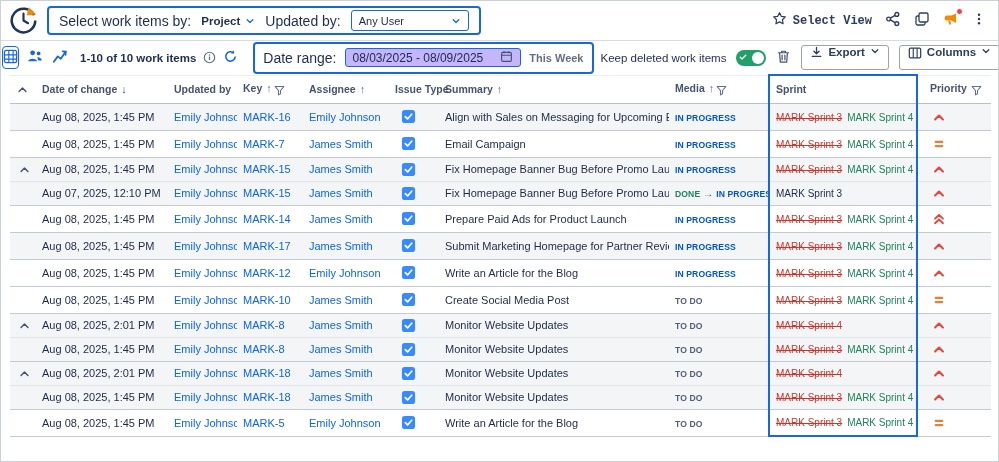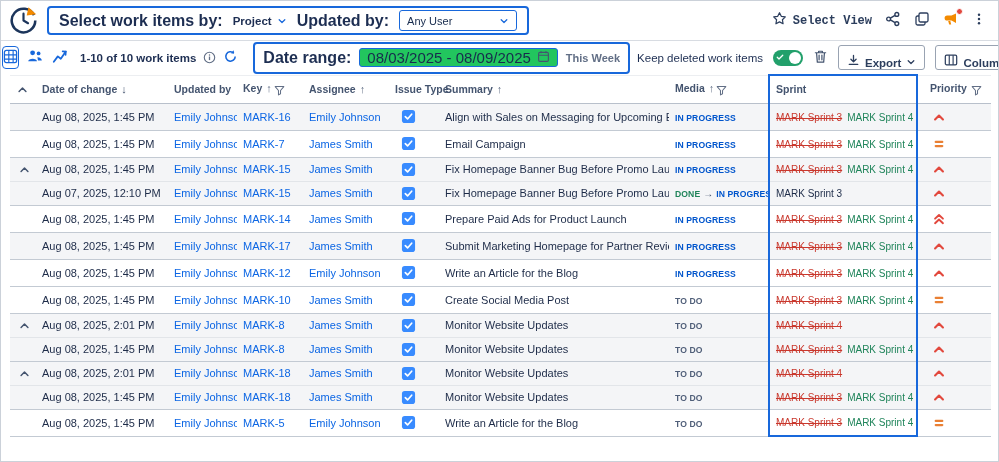--- a/index.html
+++ b/index.html
@@ -4,45 +4,45 @@
 <style>
   * { margin:0; padding:0; box-sizing:border-box; }
   html,body { background:#fff; }
   body { width:999px; height:462px; font-family:"Liberation Sans", sans-serif; color:#172B4D; overflow:hidden; }
   .app { width:999px; height:462px; border:1px solid #CBD1D9; background:#fff; overflow:hidden; position:relative; }
 
   
   .topbar { height:40px; display:flex; align-items:center; padding:0 8px; gap:8px; border-bottom:1px solid #D8DCE2; }
   .logo { width:30px; height:30px; flex:0 0 auto; display:flex; align-items:center; }
   .filter-group { display:flex; align-items:center; gap:10px; border:2px solid #1868DB; border-radius:4px; padding:2px 10px; height:29px; }
-  .lbl { font-weight:bold; font-size:16px; color:#1D2E52; white-space:nowrap; }
+  .lbl { font-weight:normal; font-size:14px; color:#1D2E52; white-space:nowrap; }
   .inline-select { display:flex; align-items:center; gap:5px; background:none; border:none; font-family:inherit; font-weight:bold; font-size:11.5px; color:#1D2E52; cursor:pointer; white-space:nowrap; }
   .boxed-select { display:flex; align-items:center; justify-content:space-between; gap:8px; border:1.5px solid #1868DB; border-radius:3px; padding:0 7px; font-size:11px; color:#172B4D; height:21px; cursor:pointer; background:#fff; white-space:nowrap; }
   .boxed-select.w1 { min-width:128px; }
   .boxed-select.w2 { min-width:118px; }
   .chev svg { display:block; }
   .topbar-right { margin-left:auto; display:flex; align-items:center; gap:13px; padding-right:4px; }
   .flat-btn { display:flex; align-items:center; gap:6px; background:none; border:none; font-family:Liberation Mono, monospace; font-size:12px; font-weight:bold; color:#2C3E5D; cursor:pointer; white-space:nowrap; }
   .icon-btn { background:none; border:none; cursor:pointer; display:flex; align-items:center; position:relative; padding:0; }
   .badge-dot { position:absolute; top:-3px; right:-4px; width:7px; height:7px; border-radius:50%; background:#E2483D; border:1.5px solid #fff; }
 
   
   .toolbar { height:33px; display:flex; align-items:center; padding:0 1px; gap:7px; }
   .view-btn { width:23px; height:23px; border:1.5px solid #1868DB; border-radius:4px; background:#fff; display:flex; align-items:center; justify-content:center; cursor:pointer; }
   .view-btn.flat { border-color:transparent; }
   .count { font-size:11.5px; font-weight:bold; color:#1D2E52; margin-left:4px; white-space:nowrap; }
   .dr-group { display:flex; align-items:center; gap:8px; border:2px solid #1868DB; border-radius:4px; padding:0 8px; height:32px; margin-left:8px; }
-  .dr-input { display:flex; align-items:center; gap:6px; border:1.5px solid #1868DB; border-radius:3px; padding:0 7px; height:19px; font-size:15px; color:#172B4D; cursor:pointer; background:#22c55e; white-space:nowrap; }
+  .dr-input { display:flex; align-items:center; gap:17px; border:1.5px solid #1868DB; border-radius:3px; padding:0 7px; height:19px; font-size:12px; color:#172B4D; cursor:pointer; background:#c4b5fd; white-space:nowrap; }
   .hint { color:#626F86; font-size:11px; font-weight:bold; white-space:nowrap; }
   .toolbar-right { margin-left:auto; display:flex; align-items:center; gap:10px; }
   .kd-label { font-size:11.5px; color:#1D2E52; white-space:nowrap; }
   .toggle { width:30px; height:16px; border-radius:9px; background:#22A06B; position:relative; display:inline-block; cursor:pointer; flex:0 0 auto; }
   .toggle .knob { position:absolute; right:2px; top:2px; width:12px; height:12px; border-radius:50%; background:#fff; }
   .toggle svg { position:absolute; left:3px; top:3px; }
-  .tool-btn { display:flex; align-items:flex-end; gap:5px; border:1px solid #99A3B2; border-radius:3px; background:#fff; height:25px; padding:0 8px; font-family:inherit; font-size:11.5px; font-weight:bold; color:#2C3E5D; cursor:pointer; white-space:nowrap; }
+  .tool-btn { display:flex; align-items:flex-start; gap:5px; border:1px solid #99A3B2; border-radius:3px; background:#fff; height:25px; padding:0 8px; font-family:inherit; font-size:11.5px; font-weight:bold; color:#2C3E5D; cursor:pointer; white-space:nowrap; }
 
   
   table { width:981px; margin:0 9px; border-collapse:collapse; table-layout:fixed; }
   th { height:28px; font-size:10.5px; font-weight:bold; color:#44546F; text-align:left; padding:0 6px; white-space:nowrap; vertical-align:middle; border-top:1px solid #ECEEF1; border-bottom:1px solid #B8C0CB; }
   td { height:27px; padding:0 6px; font-size:11px; color:#1D2B48; white-space:nowrap; overflow:hidden; vertical-align:middle; background:#fff; }
   tr.shaded td { background:#F4F5F7; }
   tr.group-parent td, tr.group-child td { height:24px; }
   tbody tr { border-bottom:1px solid #C3CAD3; }
   tbody tr.group-parent { border-bottom:1px solid #E2E5E9; }
   .th-label { margin-right:4px; }

